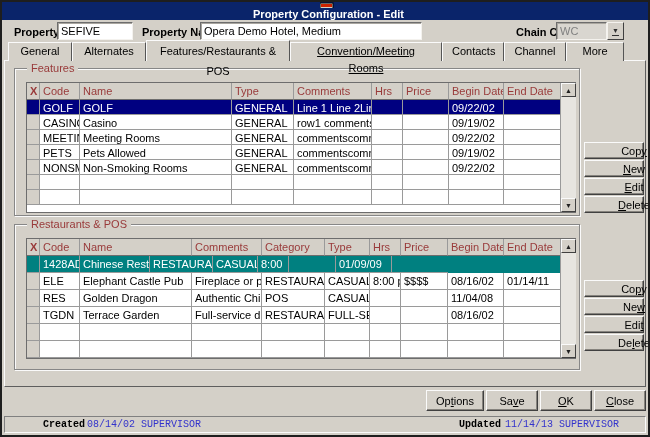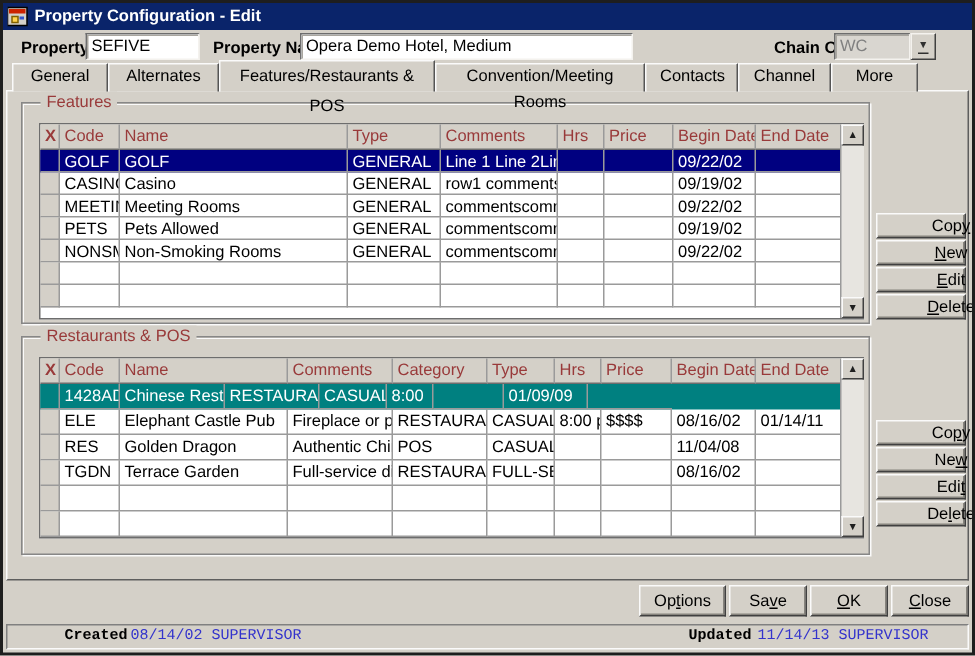--- a/index.html
+++ b/index.html
@@ -2,21 +2,21 @@
 <html style="--titlebar: #0a246a; --titlebar_text: #ffffff; --dialog_bg: #d4d0c8; --header_text: #993a3a; --selection_features: #000080; --selection_restaurants: #008080; --selection_text: #ffffff; --link_blue: #3333cc; --disabled_text: #808080;"><head>
 <meta charset="utf-8">
 <style>
   html,body{margin:0;padding:0;}
   body{width:650px;height:437px;background:#808080;font-family:"Liberation Sans",sans-serif;}
   .window{position:relative;width:650px;height:437px;box-sizing:border-box;
     background:var(--dialog_bg,#d4d0c8);border:2px solid #1e1e1e;
     font-size:11px;color:#000;overflow:hidden;}
   
   .titlebar{position:absolute;left:0;top:0;right:0;height:18px;background:var(--titlebar,#0a246a);
-    display:flex;align-items:center;padding-left:3px;}
+    display:flex;align-items:center;padding-left:3px;flex-direction:column;}
   .titlebar .title{color:var(--titlebar_text,#fff);font-weight:bold;font-size:11px;margin-left:4px;}
   
   .lbl{position:absolute;font-weight:bold;height:16px;line-height:16px;}
   .fld{position:absolute;box-sizing:border-box;height:18px;background:#fff;border:1px solid;
     border-color:#6d6d6d #f4f2ee #f4f2ee #6d6d6d;box-shadow:inset 1px 1px 0 #a9a69f;
     font-family:"Liberation Sans",sans-serif;font-size:11px;padding:1px 3px;color:#000;}
   .fld.disabled{background:#d9d6d0;color:var(--disabled_text,#808080);}
   .lov-btn{position:absolute;box-sizing:border-box;height:18px;width:17px;background:var(--dialog_bg,#d4d0c8);
     border:1px solid;border-color:#f4f2ee #404040 #404040 #f4f2ee;font-size:7px;color:#303030;
     display:flex;align-items:center;justify-content:center;cursor:default;}
@@ -96,21 +96,21 @@
   <span class="lbl" style="left:514px;top:22px;">Chain Code</span>
   <input class="fld disabled" style="left: 554px; top: 20px; width: 51px;" value="WC">
   <div class="lov-btn" style="left:605px;top:20px;">
     <span class="g">▼</span>
   </div>
 
   <div class="tabs">
     <div class="tab" style="width:64px;">General</div>
     <div class="tab" style="width:74px;">Alternates</div>
     <div class="tab active" style="width:144px;">Features/Restaurants &amp; POS</div>
-    <div class="tab" style="width:140px;">Convention/Meeting Rooms</div>
+    <div class="tab" style="width:152px;text-decoration:underline;">Convention/Meeting Rooms</div>
     <div class="tab" style="width:62px;">Contacts</div>
     <div class="tab" style="width:62px;">Channel</div>
     <div class="tab" style="width:58px;">More</div>
   </div>
 
   <div class="panel"></div>
 
   <div class="group" style="left:12px;top:66px;width:566px;height:148px;">
     <span class="legend">Features</span>
   </div>

